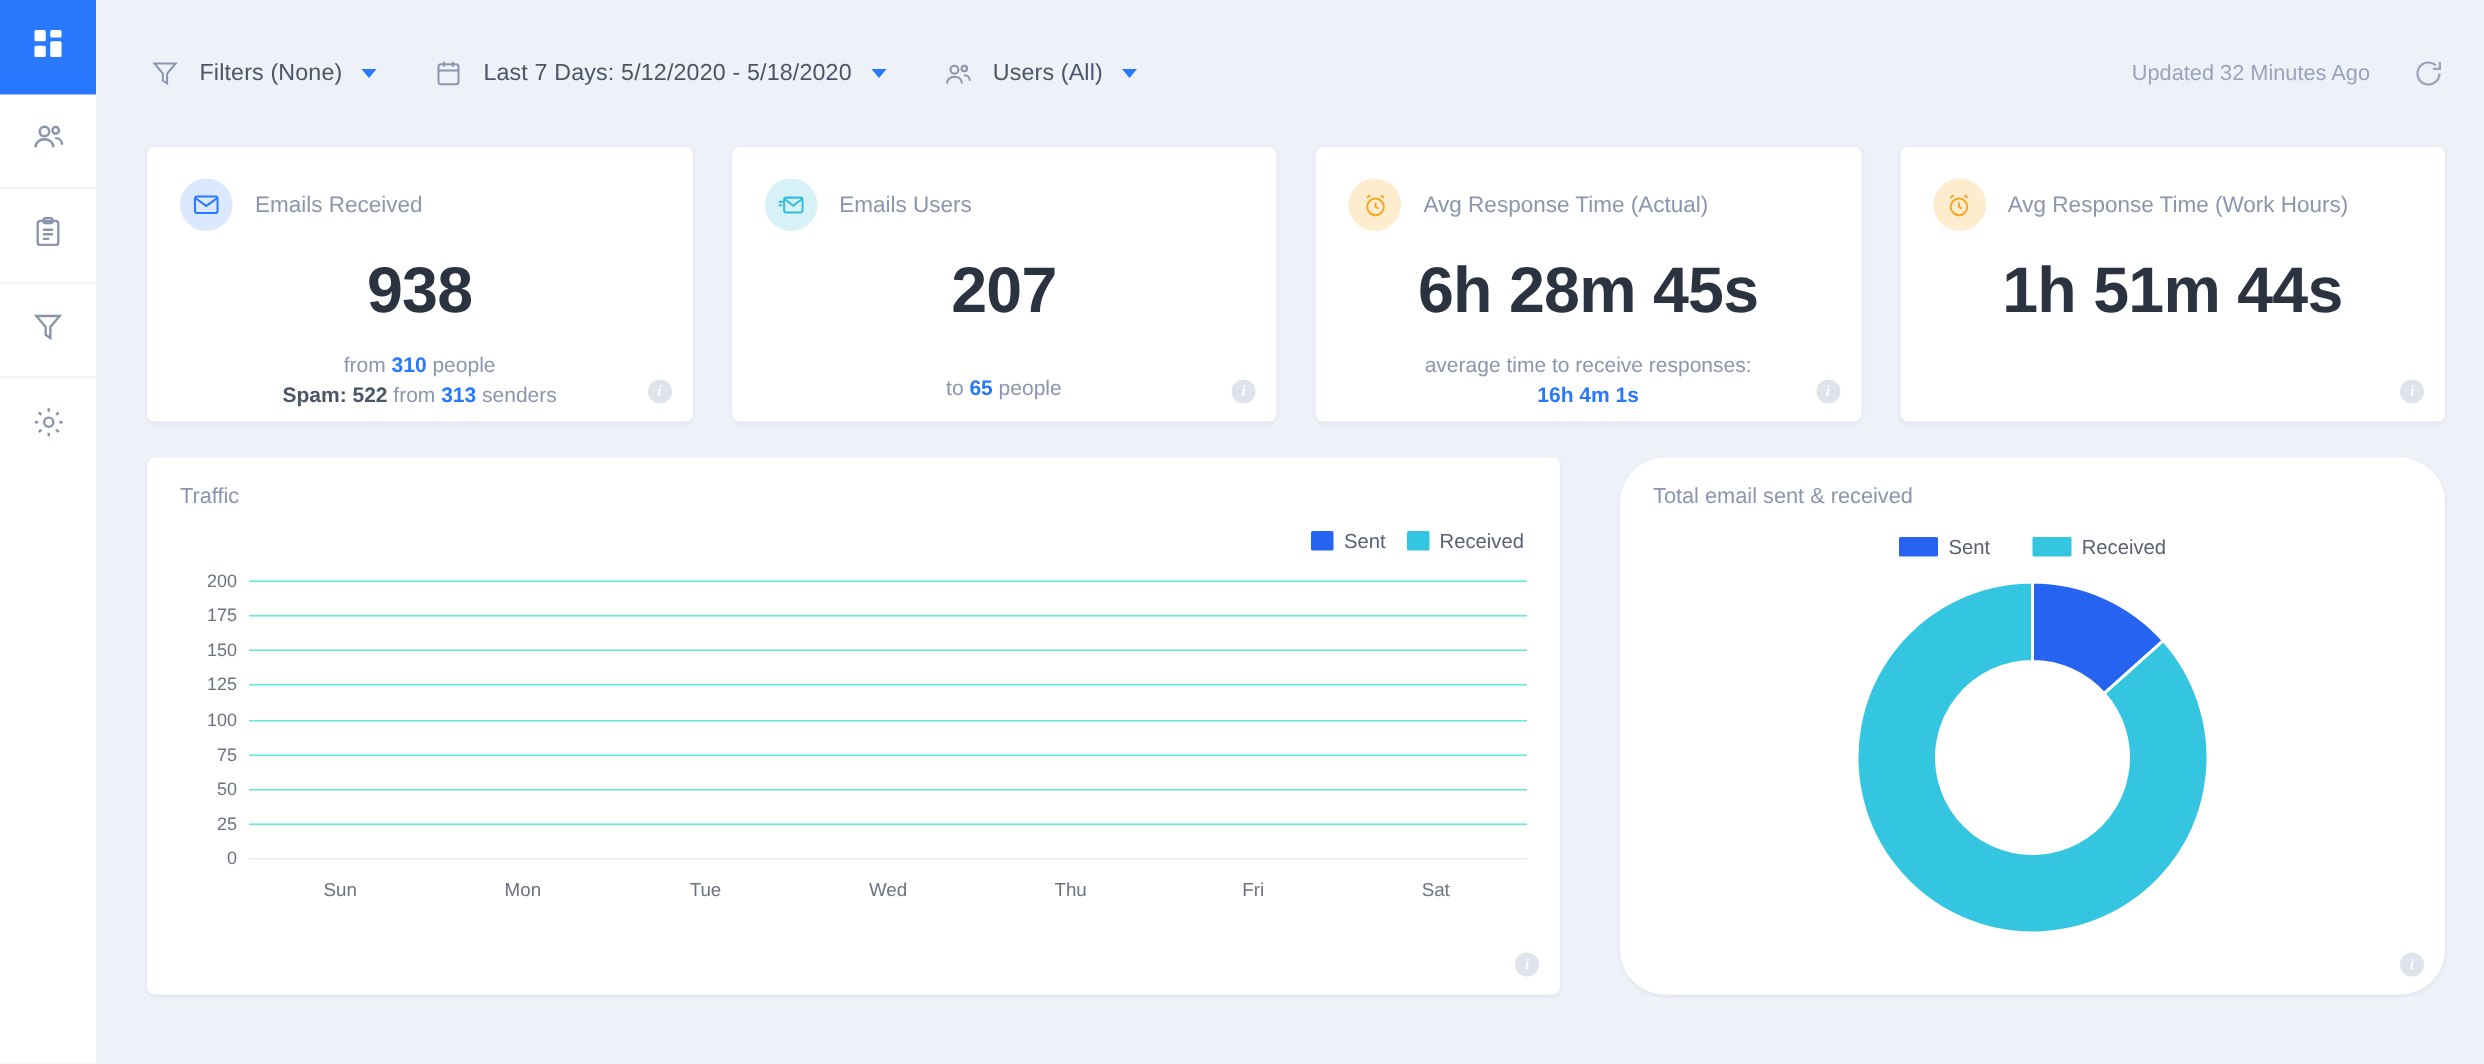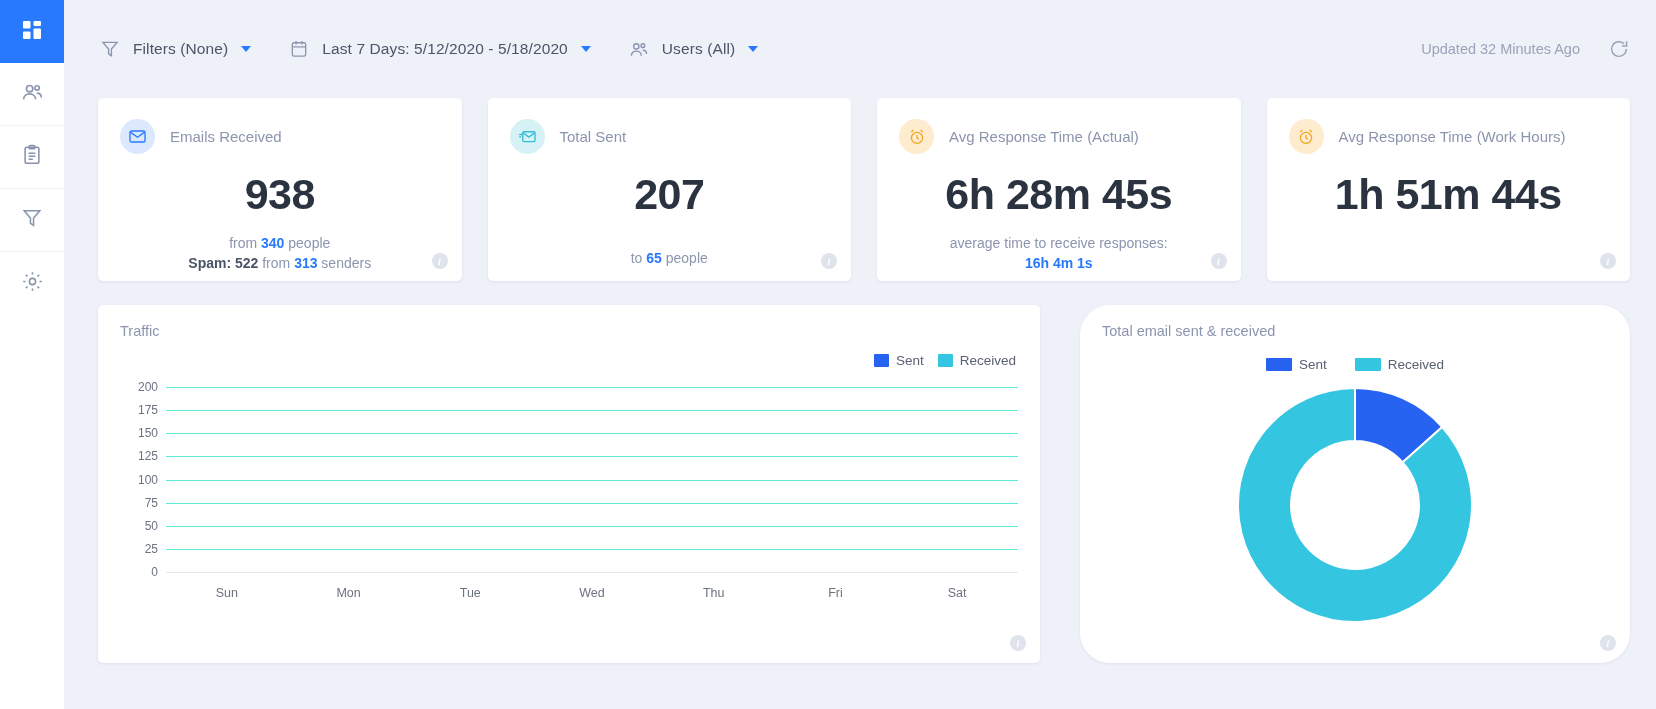--- a/index.html
+++ b/index.html
@@ -248,36 +248,36 @@
           <span class="kpi-badge b-blue">
             <svg width="19" height="19" viewBox="0 0 24 24">
               <rect x="2.5" y="5" width="19" height="14" rx="2"></rect>
               <path d="M3 6.5l9 6.5 9-6.5"></path>
             </svg>
           </span>
           <span class="kpi-title">Emails Received</span>
         </div>
         <div class="kpi-value">938</div>
         <div class="kpi-sub">
-          <div><span>from </span><span class="hl">340</span><span> people</span></div>
+          <div><span>from </span><span class="hl">310</span><span> people</span></div>
           <div><b>Spam: </b><b>522</b><span> from </span><span class="hl">313</span><span> senders</span></div>
         </div>
         <div class="info-dot">i</div>
       </div>
 
       <div class="kpi">
         <div class="kpi-head">
           <span class="kpi-badge b-cyan">
             <svg width="19" height="19" viewBox="0 0 24 24">
               <rect x="6" y="6" width="15.5" height="12.5" rx="1.8"></rect>
               <path d="M6.4 7.2l7.3 5.6 7.3-5.6"></path>
               <path d="M1.5 9.5h3.6M1.5 12.5h2.6"></path>
             </svg>
           </span>
-          <span class="kpi-title">Total Sent</span>
+          <span class="kpi-title">Emails Users</span>
         </div>
         <div class="kpi-value">207</div>
         <div class="kpi-sub" style="margin-top:29px">
           <div><span>to </span><span class="hl">65</span><span> people</span></div>
         </div>
         <div class="info-dot">i</div>
       </div>
 
       <div class="kpi">
         <div class="kpi-head">

